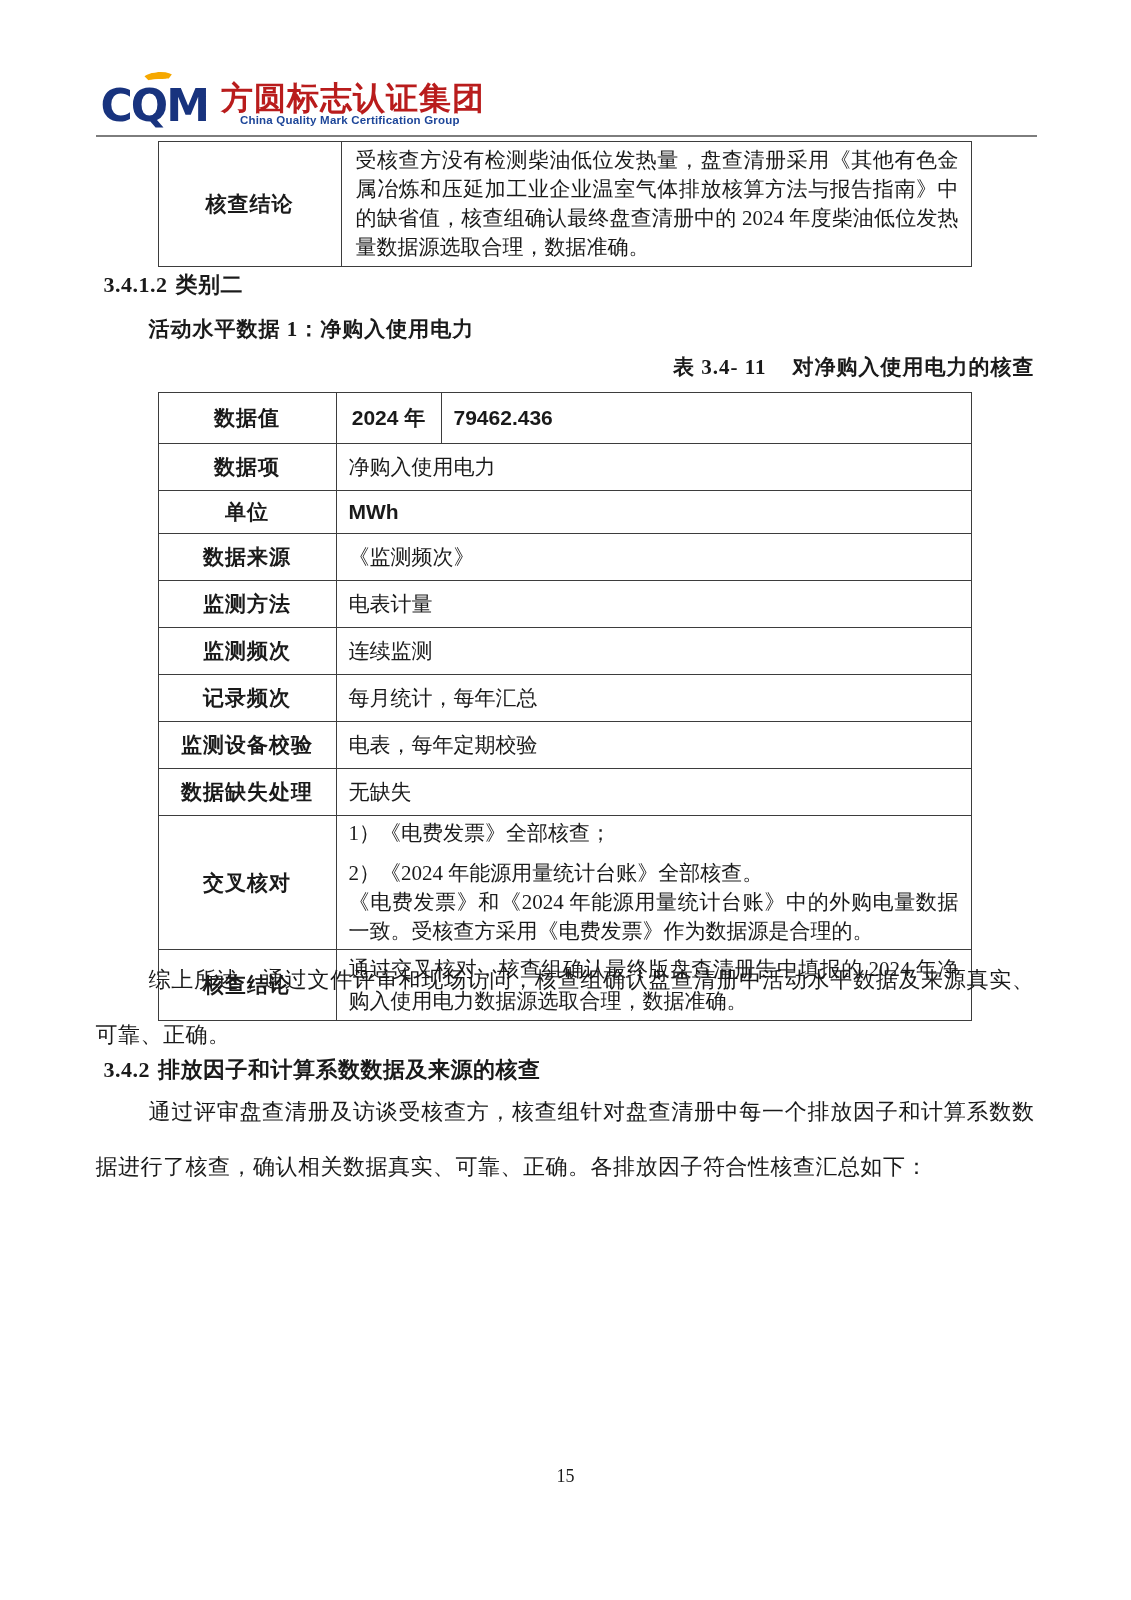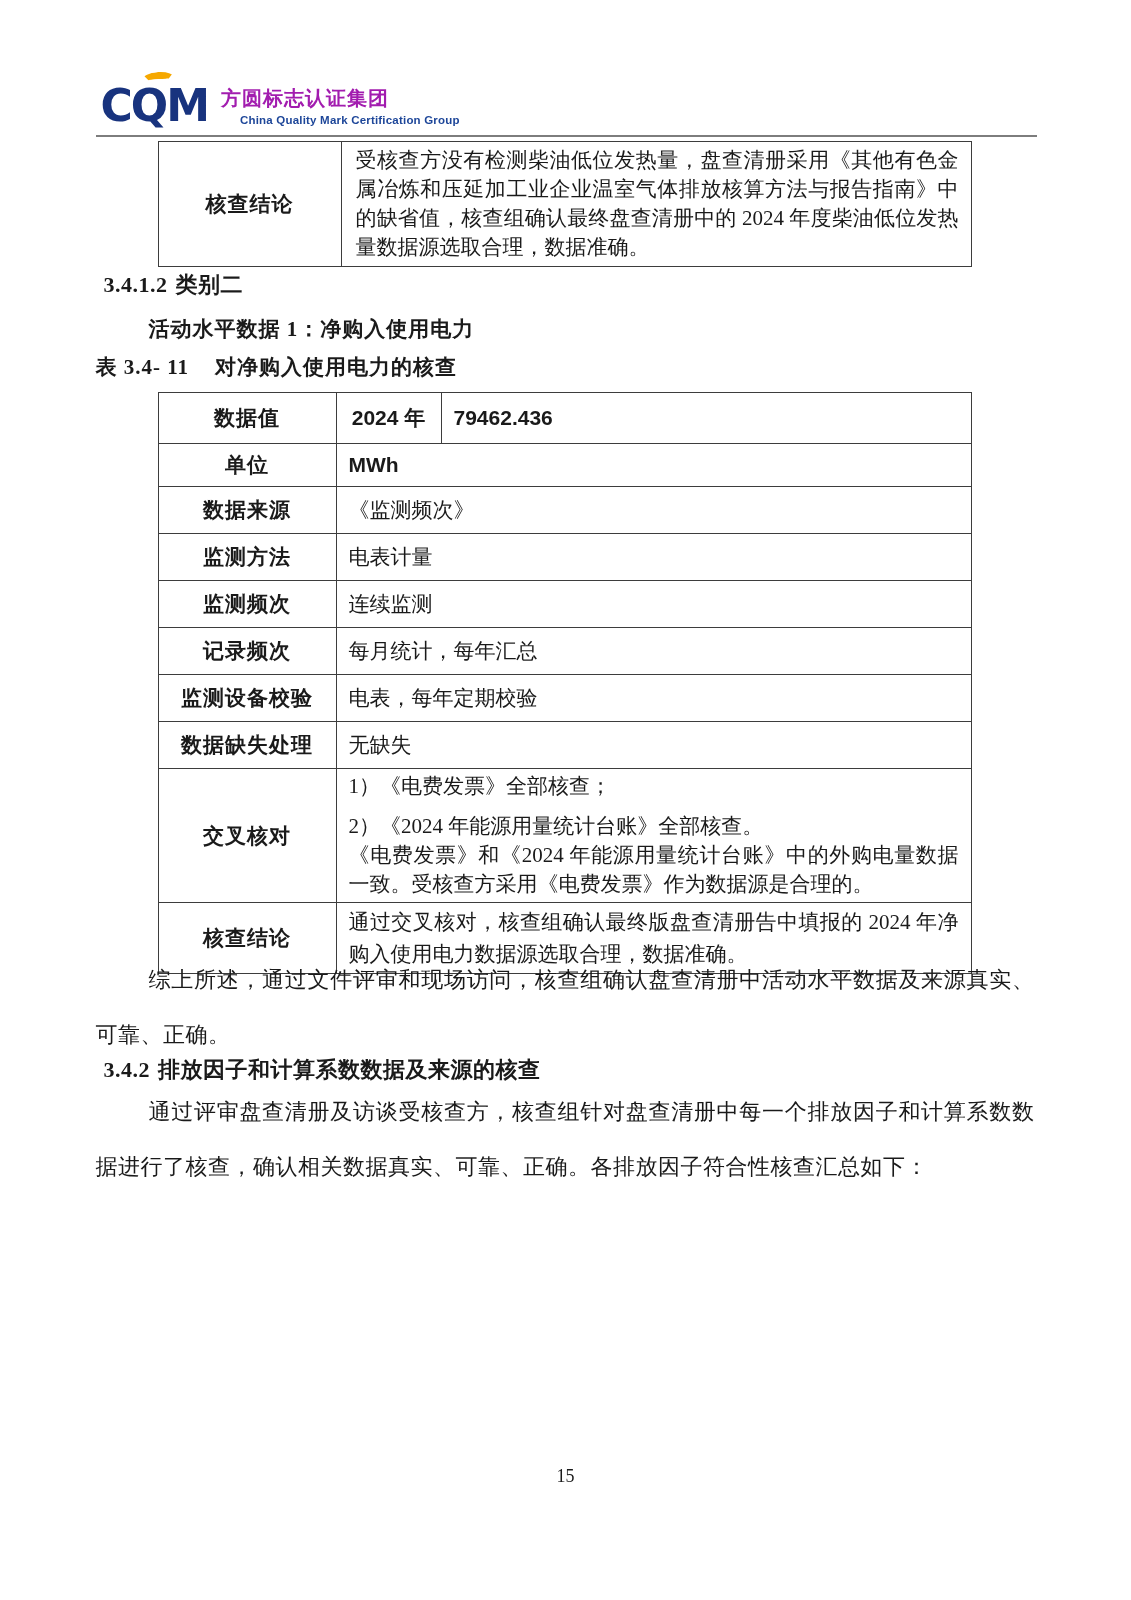--- a/index.html
+++ b/index.html
@@ -26,22 +26,22 @@
     position:absolute; left:41px; top:-2px;
     width:33px; height:15px;
     border:6px solid transparent;
     border-top:7px solid #F6A800;
     border-radius:50%;
     transform:rotate(-4deg);
   }
   .logo-names { display:flex; flex-direction:column; gap:2px; padding-top:8px; }
   .logo-cn {
     font-family:"DejaVu Sans","Liberation Sans",sans-serif;
-    font-weight:bold; font-size:20px; line-height:28px;
-    color:#a21caf; letter-spacing:1px;
+    font-weight:bold; font-size:32px; line-height:28px;
+    color:#b91c1c; letter-spacing:1px;
   }
   .logo-en {
     font-family:"Liberation Sans","DejaVu Sans",sans-serif;
     font-weight:bold; font-size:11.5px; color:#1D4699; letter-spacing:.2px;margin-left:19px;
   }
   .doc-title {
     position:absolute; right:96px; top:103px;
     font-size:21px; color:#3F3F3F; letter-spacing:.5px;
   }
   .header-rule {
@@ -80,21 +80,21 @@
   }
   .sec-1 { top:270px; }
   .sec-2 { top:1055px; }
   .sec-num { margin-right:8px; }
   .sub-heading {
     position:absolute; left:148px; top:314px;
     font-size:21px; font-weight:bold; line-height:30px; letter-spacing:1px;
   }
   .tbl-caption {
     position:absolute; left:95px; right:96px; top:353px;
-    text-align:left; font-size:21px; font-weight:bold; letter-spacing:1px;
+    text-align:right; font-size:21px; font-weight:bold; letter-spacing:1px;
   }
   .cap-gap { display:inline-block; width:26px; }
   .body-para {
     position:absolute; left:95px; right:96px;
     font-size:22px; line-height:55px;
     text-align:justify; text-indent:53px; letter-spacing:.5px;
   }
   .para-1 { top:952px; }
   .para-2 { top:1084px; }
 
@@ -146,20 +146,24 @@
         <col style="width:178px">
         <col style="width:105px">
         <col>
       </colgroup>
     <tbody>
         <tr class="h51">
       <td class="lbl">数据值</td>
       <td class="ctr num">2024 年</td>
       <td class="val num">79462.436</td>
     </tr>
+    <tr class="h40">
+      <td class="lbl">数据项</td>
+      <td class="val" colspan="2">净购入使用电力</td>
+    </tr>
     <tr class="h39">
       <td class="lbl">单位</td>
       <td class="val num" colspan="2">MWh</td>
     </tr>
     <tr class="h40">
       <td class="lbl">数据来源</td>
       <td class="val" colspan="2">《监测频次》</td>
     </tr>
     <tr class="h38">
       <td class="lbl">监测方法</td>

